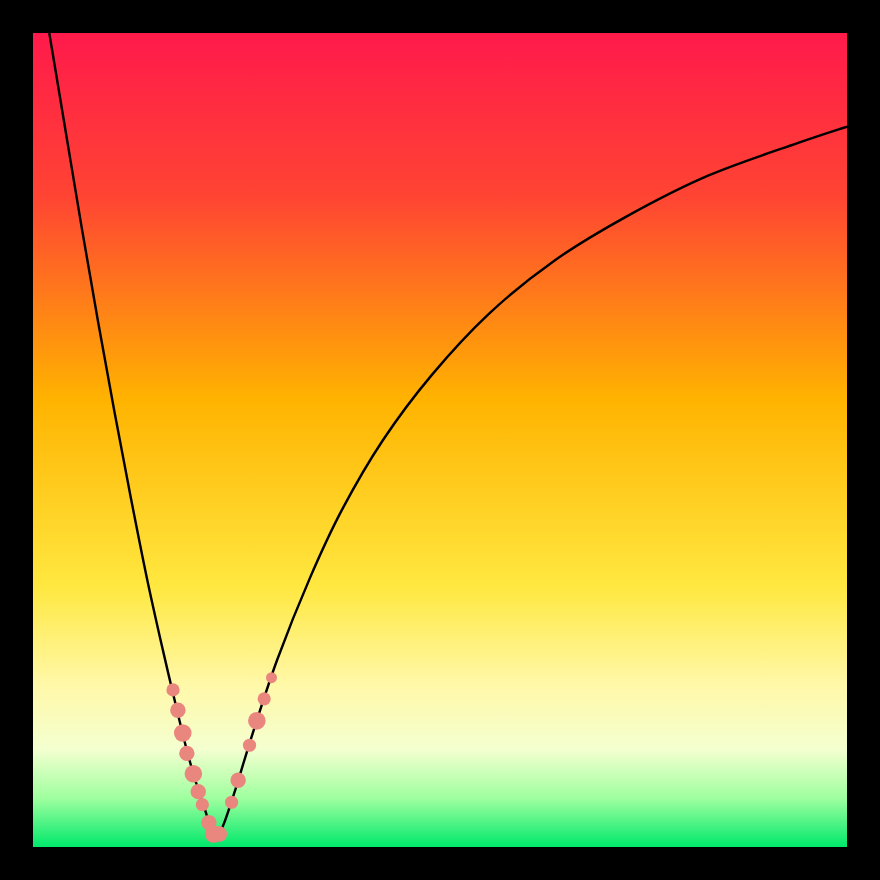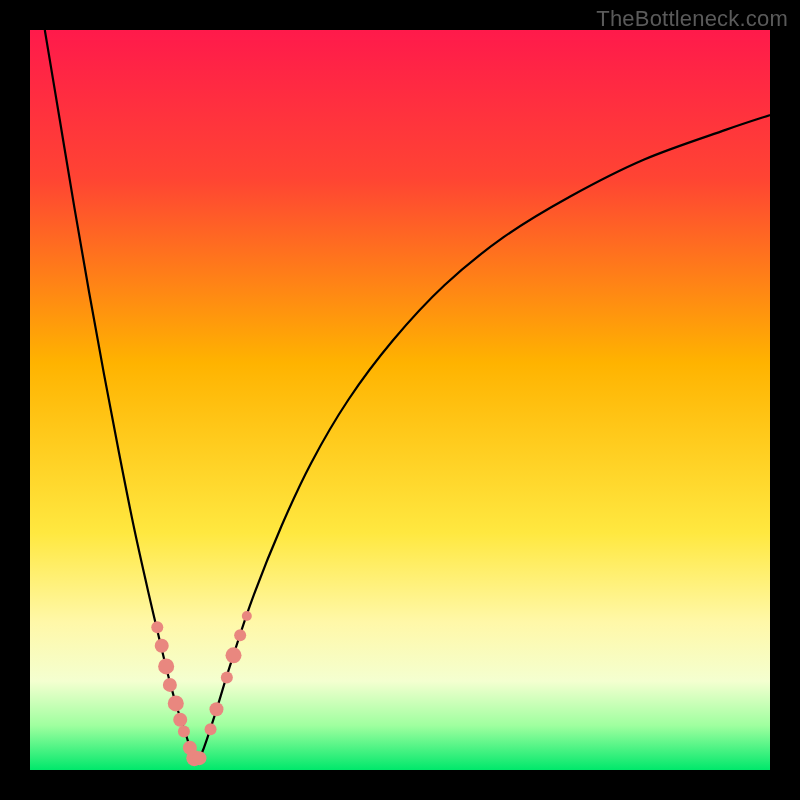--- a/index.html
+++ b/index.html
@@ -34,21 +34,20 @@
     font-weight: 500;
     letter-spacing: 0.2px;
     user-select: none;
   }
   svg { display: block; }
 </style>
 </head>
 <body>
 
 <div class="frame">
-  <div class="watermark">TheBottleneck.com</div>
   <div class="plot">
     <svg id="chart-svg" width="740" height="740" viewBox="0 0 740 740">
       <defs>
         <linearGradient id="bg-grad" x1="0" y1="0" x2="0" y2="1">
             <stop offset="0%" stop-color="#ff1a4b"></stop>
             <stop offset="20%" stop-color="#ff4433"></stop>
             <stop offset="45%" stop-color="#ffb300"></stop>
             <stop offset="68%" stop-color="#ffe840"></stop>
             <stop offset="80%" stop-color="#fff8a8"></stop>
             <stop offset="88%" stop-color="#f4ffd0"></stop>

